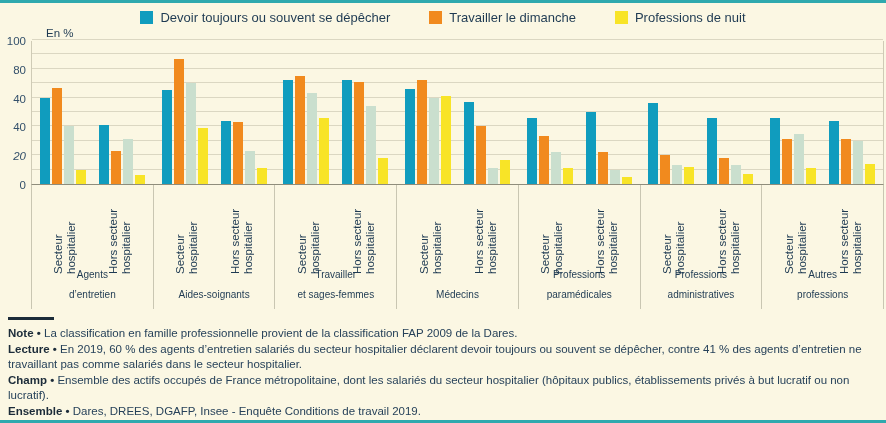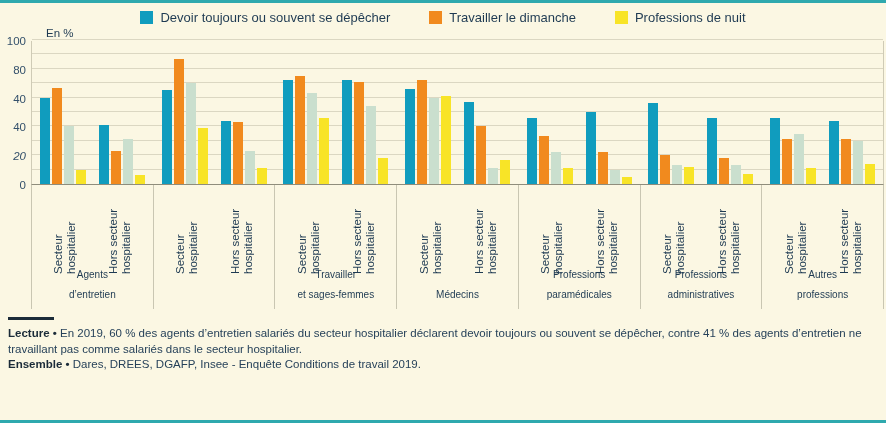--- a/index.html
+++ b/index.html
@@ -197,20 +197,21 @@
           <div class="sublabel">Hors secteur hospitalier</div>
         </div>
         <div class="grouplabel">Agents
 d’entretien</div>
       </div>
       <div class="xcell">
         <div class="sublabels">
           <div class="sublabel">Secteur hospitalier</div>
           <div class="sublabel">Hors secteur hospitalier</div>
         </div>
+        <div class="grouplabel">Aides-soignants</div>
       </div>
       <div class="xcell">
         <div class="sublabels">
           <div class="sublabel">Secteur hospitalier</div>
           <div class="sublabel">Hors secteur hospitalier</div>
         </div>
         <div class="grouplabel">Travailler
 et sages-femmes</div>
       </div>
       <div class="xcell">
@@ -242,17 +243,19 @@
           <div class="sublabel">Hors secteur hospitalier</div>
         </div>
         <div class="grouplabel">Autres
 professions</div>
       </div>
     </div>
 
   <div class="divider"></div>
 
   <div class="notes">
+      <p><b>Note • </b>La classification en famille professionnelle provient de la classification FAP 2009 de la Dares.</p>
       <p><b>Lecture • </b>En 2019, 60 % des agents d’entretien salariés du secteur hospitalier déclarent devoir toujours ou souvent se dépêcher, contre 41 % des agents d’entretien ne travaillant pas comme salariés dans le secteur hospitalier.</p>
+      <p><b>Champ • </b>Ensemble des actifs occupés de France métropolitaine, dont les salariés du secteur hospitalier (hôpitaux publics, établissements privés à but lucratif ou non lucratif).</p>
       <p><b>Ensemble • </b>Dares, DREES, DGAFP, Insee - Enquête Conditions de travail 2019.</p>
     </div>
 
 </div>
 
 </body></html>

